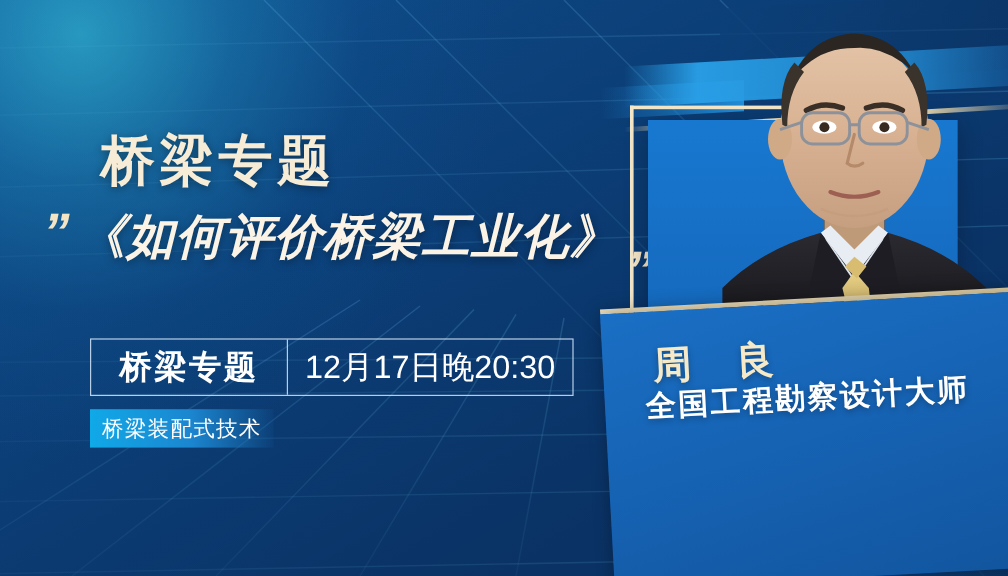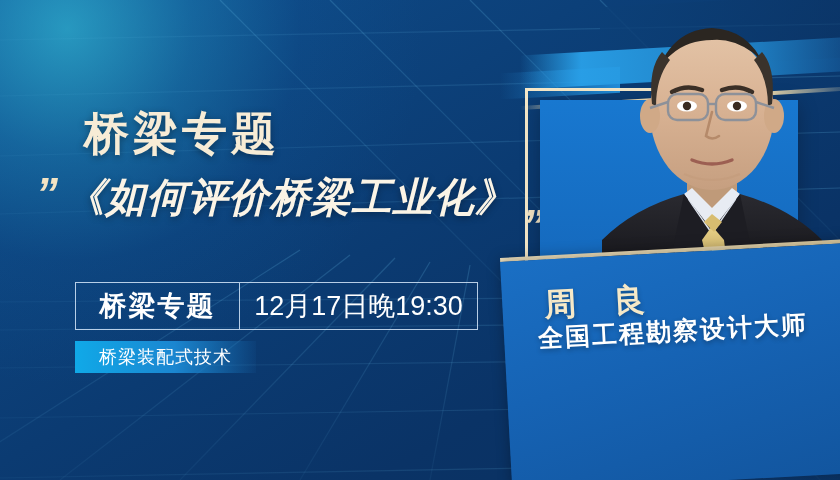--- a/index.html
+++ b/index.html
@@ -79,21 +79,21 @@
   }
   .info-right{
     flex:1;height:100%;display:flex;align-items:center;justify-content:center;
     font-size:27px;color:#ffffff;letter-spacing:0px;
   }
 
   .tags{position:absolute;left:75px;top:341px;width:420px;height:34px;}
   .tag{
     position:absolute;top:0;height:32px;line-height:32px;
     font-size:18px;color:#ffffff;letter-spacing:1px;
-    padding:0 24px;white-space:nowrap;
+    padding:0 10px;white-space:nowrap;
   }
   .tag-1{left:0px;background:linear-gradient(90deg,#10a9e8 0%,#1b86d0 55%,rgba(20,86,150,0.15) 100%);}
   .tag-2{left:207px;background:linear-gradient(90deg,#1a9ddc 0%,#1a7ec6 55%,rgba(18,80,144,0.12) 100%);}
 
   
   .gold-frame{
     position:absolute;left:525px;top:88px;width:205px;height:190px;
     border:3px solid #f4e7c8;border-right:none;box-sizing:border-box;
   }
   .photo-card{
@@ -192,21 +192,21 @@
   <div class="title-main">桥梁专题</div>
 
   <div class="title-sub-wrap">
     <span class="quote-open">”</span>
     <span class="title-sub">《如何评价桥梁工业化》</span>
     <span class="quote-close">”</span>
   </div>
 
   <div class="info-box">
     <div class="info-left">桥梁专题</div>
-    <div class="info-right">12月17日晚19:30</div>
+    <div class="info-right">12月17日晚20:30</div>
   </div>
 
   <div class="tags">
     <div class="tag tag-1">桥梁装配式技术</div>
   </div>
 
   <div class="gold-frame"></div>
   <div class="photo-card"></div>
 
   <div class="portrait">

